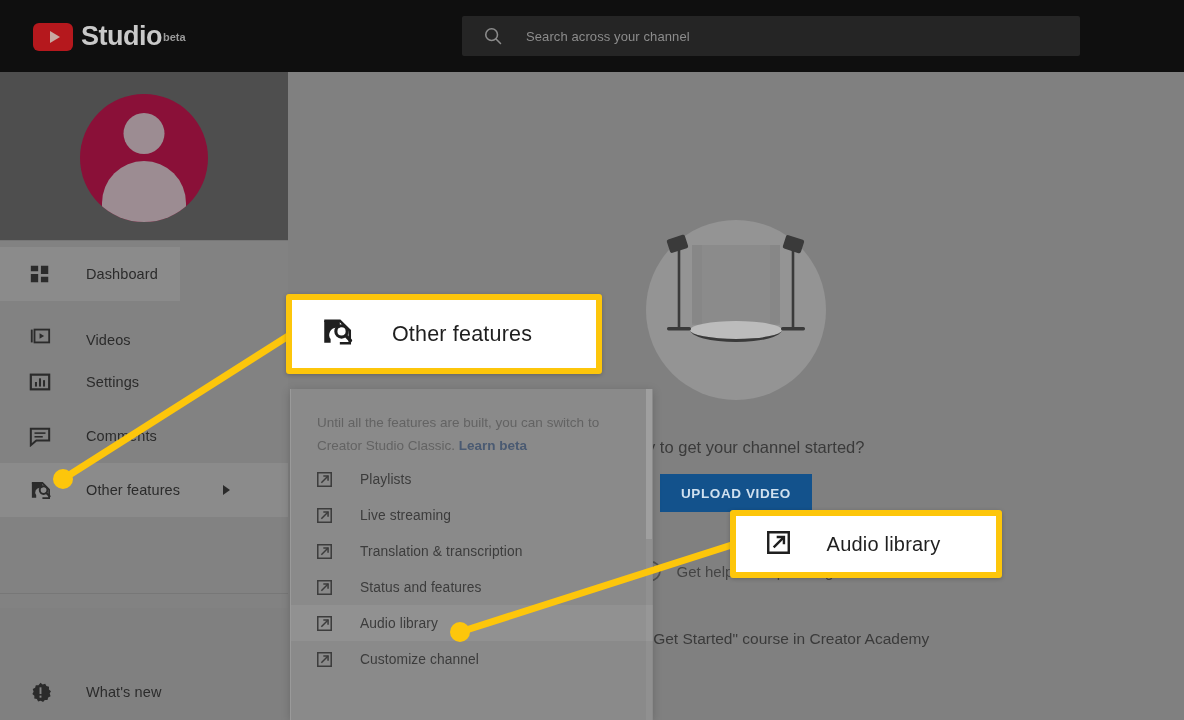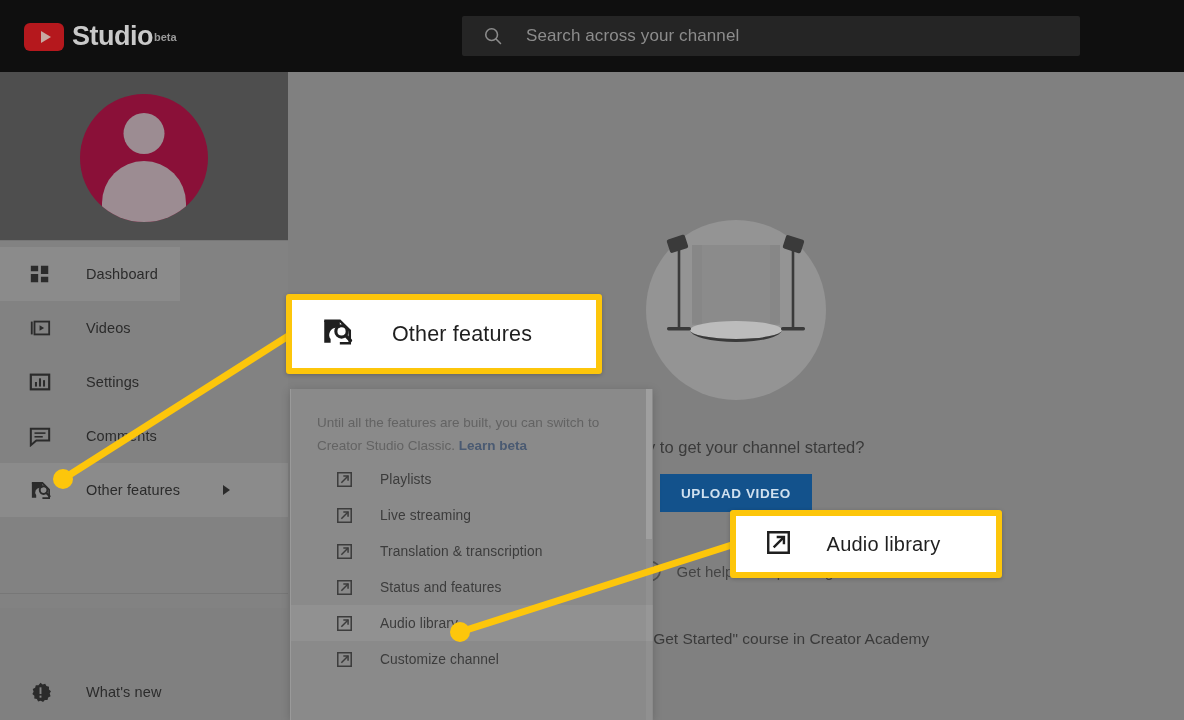--- a/index.html
+++ b/index.html
@@ -7,21 +7,21 @@
     width: 1184px; height: 720px;
     overflow: hidden;
     font-family: "Liberation Sans", "DejaVu Sans", sans-serif;
     background: #808080;
   }
   #root { position: relative; width: 1184px; height: 720px; overflow: hidden; }
 
   
   .topbar {
     position: absolute; left: 0; top: 0; width: 1184px; height: 72px;
-    background: #0f0f0f; display: flex; align-items: center;
+    background: #0f0f0f; display: flex; align-items: center; padding-left: 9px;
   }
   .logo-wrap {
     display: flex; align-items: flex-start; margin-left: 24px; height: 34px;
   }
   .yt-play {
     width: 40px; height: 28px; border-radius: 6px; background: #b5181d;
     display: flex; align-items: center; justify-content: center;
     margin-top: 4px;
   }
   .yt-play .tri {
@@ -39,21 +39,21 @@
     color: #9a9a9a; font-size: 11px; font-weight: 600; line-height: 14px;
     margin-left: 1px; margin-top: 11px;
   }
   .searchbar {
     position: absolute; left: 462px; top: 16px; width: 618px; height: 40px;
     background: #252525; border-radius: 2px;
     display: flex; align-items: center;
   }
   .search-icon { margin-left: 20px; width: 22px; height: 22px; display:block; }
   .search-placeholder {
-    color: #8c8c8c; font-size: 17px; margin-left: 22px; letter-spacing: .1px;
+    color: #8c8c8c; font-size: 13px; margin-left: 22px; letter-spacing: .1px;
   }
 
   
   .page-body {
     position: absolute; left: 0; top: 72px; width: 1184px; height: 648px;
     background: #808080;
   }
 
   
   .sidebar {
@@ -111,21 +111,21 @@
   }
   .submenu-note {
     padding: 22px 26px 4px 26px; font-size: 13.5px; line-height: 23px;
     color: #636363;
   }
   .submenu-note .learn {
     color: #4a5a72; font-weight: 700; cursor: pointer;
   }
   .sub-item {
     height: 36px; display: flex; align-items: center; cursor: pointer;
-    padding-left: 44px;
+    padding-left: 24px;
   }
   .sub-item.active { background: #919191; }
   .ext-ico { width: 19px; height: 19px; flex: none; }
   .sub-label {
     margin-left: 26px; font-size: 13.8px; color: #3c3c3c; letter-spacing: .1px;
   }
   .sub-scrollbar {
     position: absolute; right: 1px; top: 0; width: 6px; height: 331px;
     background: rgba(255,255,255,0.06);
   }
@@ -233,21 +233,21 @@
         <svg viewBox="0 0 24 24" width="22" height="22">
           <rect x="2" y="3" width="8" height="6" fill="#2b2b2b"></rect>
           <rect x="13" y="3" width="8" height="9" fill="#2b2b2b"></rect>
           <rect x="2" y="12" width="8" height="9" fill="#2b2b2b"></rect>
           <rect x="13" y="15" width="8" height="6" fill="#2b2b2b"></rect>
         </svg>
       </span>
       <span class="nav-label">Dashboard</span>
     </div>
 
-    <div class="nav-item" style="top:229px;">
+    <div class="nav-item" style="top:222px;align-items:flex-end;">
       <span class="nav-ico">
         <svg viewBox="0 0 24 24" width="22" height="22">
           <path d="M2 5 h2 v14 h-2 z" fill="#2b2b2b"></path>
           <rect x="6" y="5" width="16" height="14" fill="none" stroke="#2b2b2b" stroke-width="2"></rect>
           <path d="M11.5 9 l5 3 -5 3 z" fill="#2b2b2b"></path>
         </svg>
       </span>
       <span class="nav-label">Videos</span>
     </div>
 

